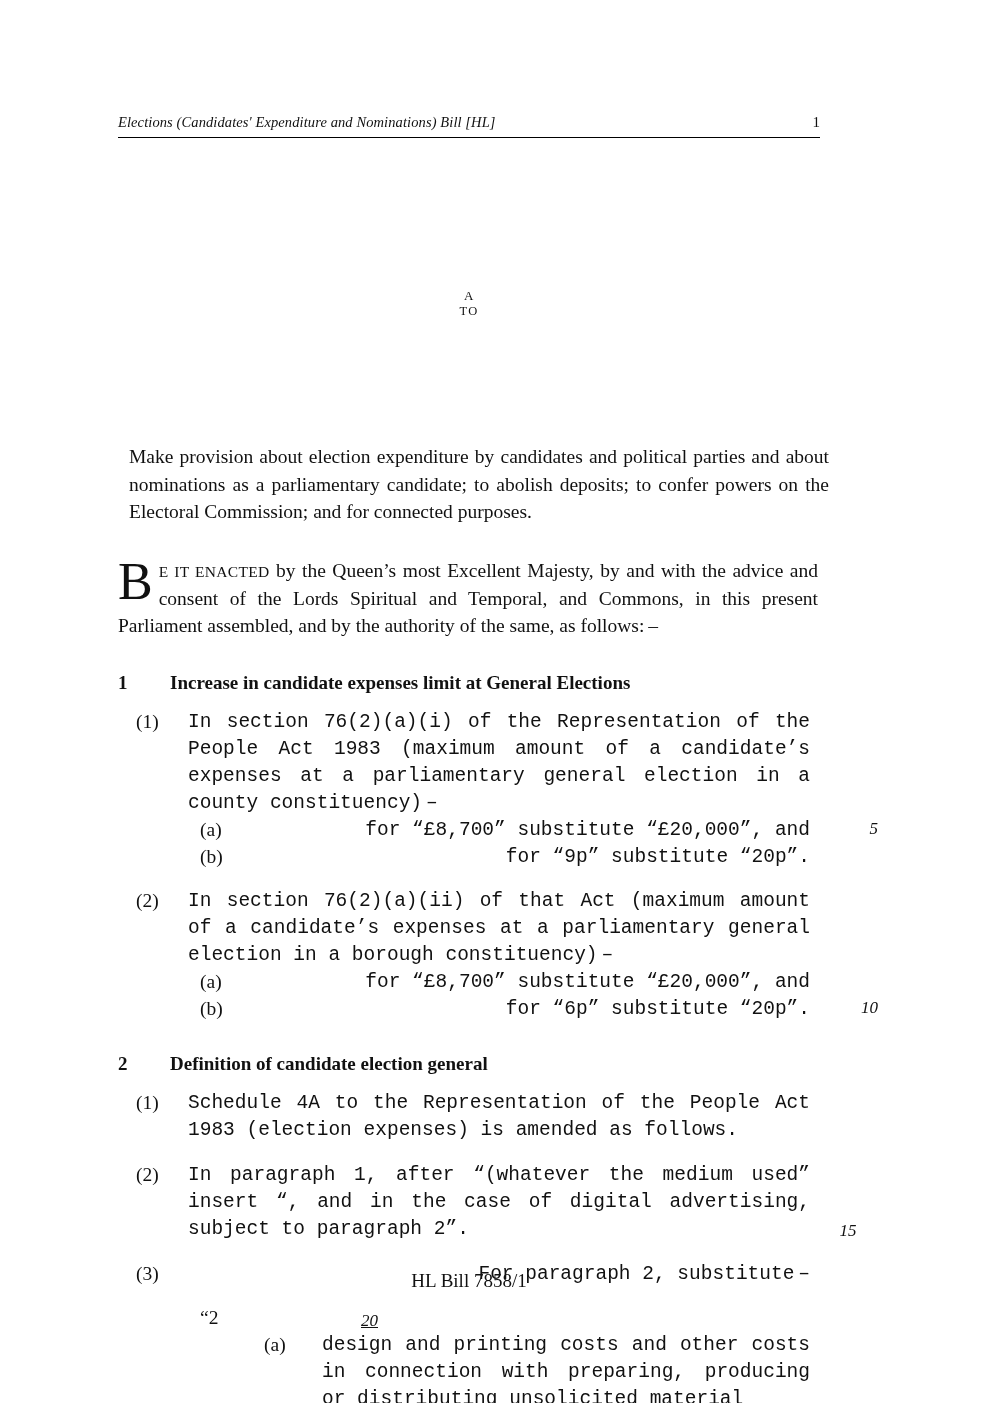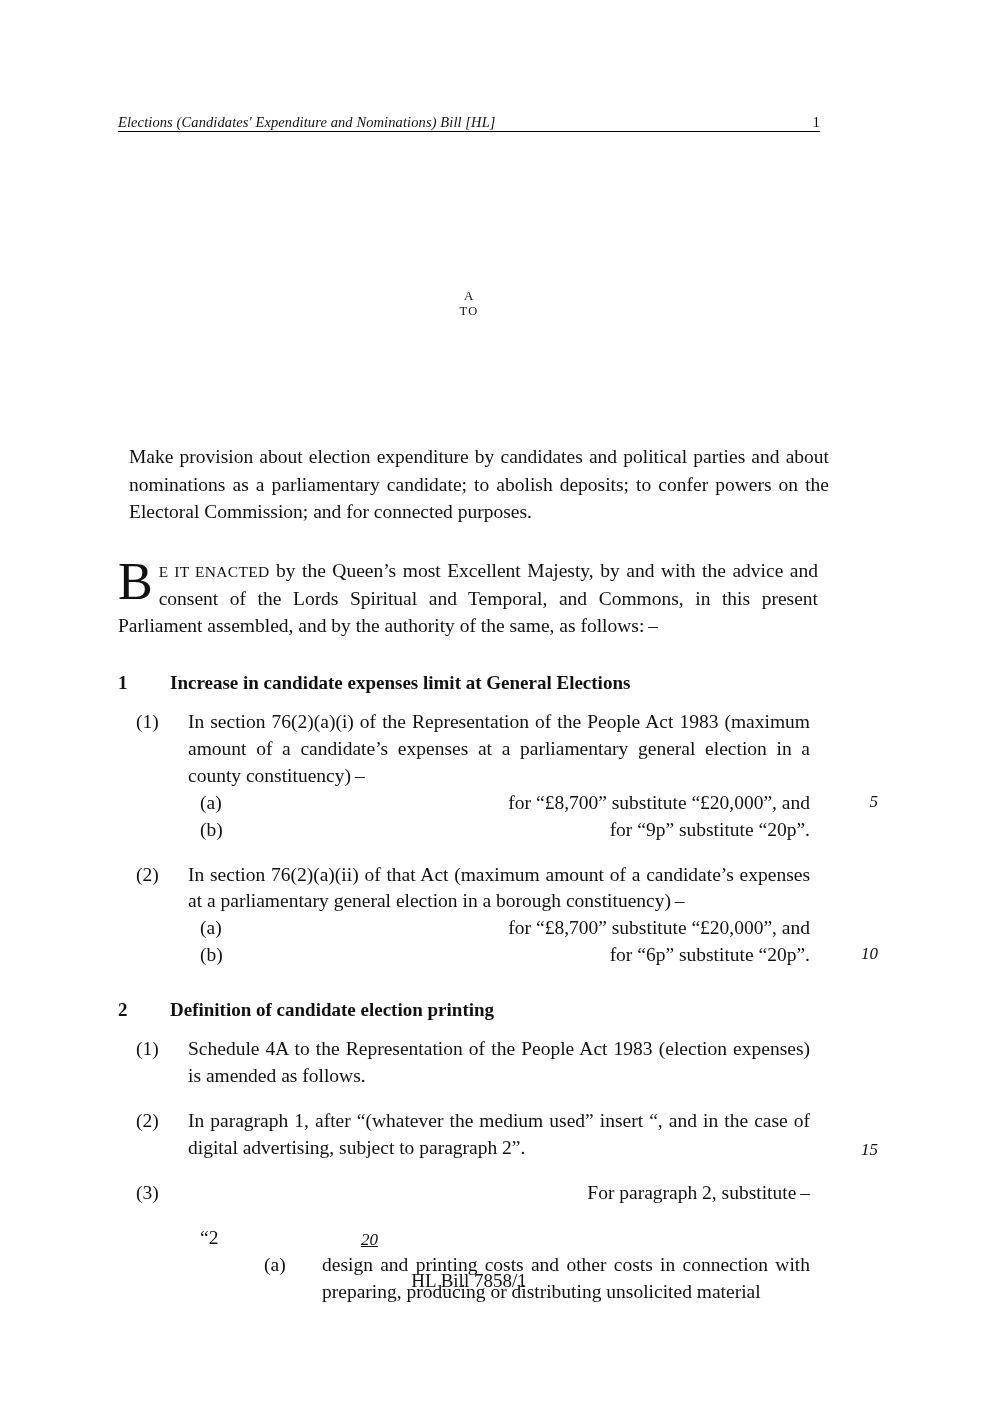--- a/index.html
+++ b/index.html
@@ -23,20 +23,21 @@
   
   .header {
     position: absolute;
     left: 118px;
     top: 114px;
     width: 702px;
     display: flex;
     align-items: baseline;
     justify-content: space-between;
     border-bottom: 1.6px solid #000;
+    padding-bottom: 6px;
   }
   .header-title {
     font-style: italic;
     font-size: 14.5px;
     letter-spacing: 0.1px;
     white-space: nowrap;
   }
   .header-page {
     font-size: 15px;
     font-style: normal;
@@ -131,20 +132,21 @@
     margin-bottom: 0;
   }
   .row .num {
     flex: 0 0 auto;
     text-align: left;
   }
   .row .txt {
     flex: 1;
     text-align: justify;
     text-justify: inter-word;
+    font-family: Liberation Mono, monospace;
   }
   .row .txt.nojust { text-align: right; }
   .row .lineno {
     flex: 0 0 60px;
     text-align: right;
     font-style: italic;
     font-size: 17px;
     padding-left: 8px;
   }
 
@@ -240,35 +242,35 @@
     <div class="row lvl2">
       <div class="num">(b)</div>
       <div class="txt nojust">for “6p” substitute “20p”.</div>
       <div class="lineno">10</div>
     </div>
 
     <div class="gap-lg"></div>
 
     <div class="clause-head">
       <div class="num">2</div>
-      <div class="txt">Definition of candidate election printing</div>
+      <div class="txt">Definition of candidate election general</div>
     </div>
 
     <div class="row lvl1">
       <div class="num">(1)</div>
       <div class="txt">Schedule 4A to the Representation of the People Act 1983 (election expenses) is amended as follows.</div>
       <div class="lineno"></div>
     </div>
 
     <div class="gap-md"></div>
 
     <div class="row lvl1">
       <div class="num">(2)</div>
       <div class="txt">In paragraph 1, after “(whatever the medium used” insert “, and in the case of digital advertising, subject to paragraph 2”.</div>
-      <div class="lineno" style="align-self:flex-end;">15</div>
+      <div class="lineno" style="align-self:flex-end;text-align:center;">15</div>
     </div>
 
     <div class="gap-md"></div>
 
     <div class="row lvl1">
       <div class="num">(3)</div>
       <div class="txt nojust">For paragraph 2, substitute –</div>
       <div class="lineno"></div>
     </div>
 

